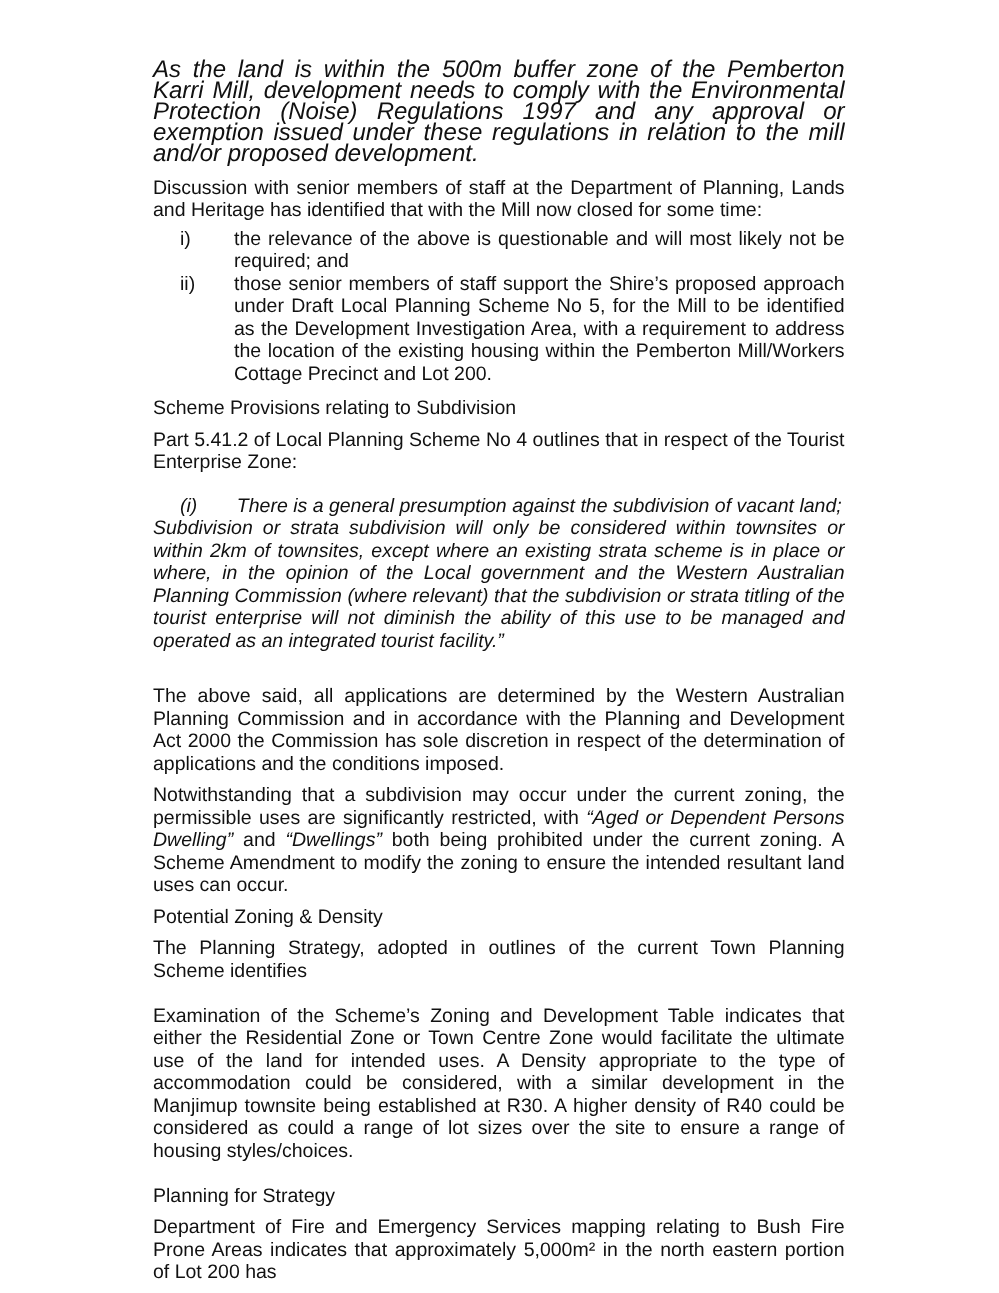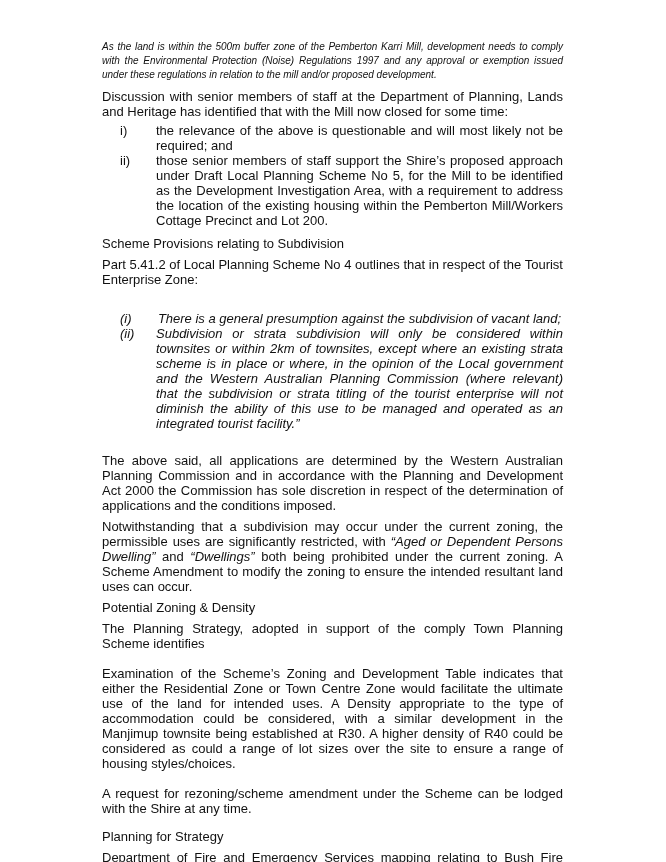--- a/index.html
+++ b/index.html
@@ -4,21 +4,21 @@
   <style>
     html, body { margin: 0; padding: 0; background: #ffffff; }
     body { width: 666px; height: 862px; overflow: hidden; position: relative; }
     .page {
       position: absolute; left: 102px; top: 40px; width: 461px;
       font-family: "Liberation Sans", sans-serif; font-size: 13px; line-height: 15px;
       color: #111111; text-align: justify;
     }
     p { margin: 0; }
     .italic { font-style: italic; }
-    .small { font-size: 10px; line-height: 14px; }
+    .small { font-size: 16px; line-height: 14px; }
     .u { }
     .list { margin: 0; padding: 0; list-style: none; }
     .list li { display: flex; }
     .list .marker { width: 54px; flex: 0 0 54px; padding-left: 18px; box-sizing: border-box; }
     .list .text { flex: 1; text-align: justify; }
   </style>
 </head>
 <body>
 
 <div class="page">
@@ -30,36 +30,34 @@
       <span class="marker">i)</span>
       <span class="text">the relevance of the above is questionable and will most likely not be required; and</span>
     </li>
     <li>
       <span class="marker">ii)</span>
       <span class="text">those senior members of staff support the Shire’s proposed approach under Draft Local Planning Scheme No 5, for the Mill to be identified as the Development Investigation Area, with a requirement to address the location of the existing housing within the Pemberton Mill/Workers Cottage Precinct and Lot 200.</span>
     </li>
   </ul>
 
   <p class="u" style="margin-bottom:6px">Scheme Provisions relating to Subdivision</p>
-  <p style="margin-bottom:24px">Part 5.41.2 of Local Planning Scheme No 4 outlines that in respect of the Tourist Enterprise Zone:</p>
+  <p style="margin-bottom:14px">Part 5.41.2 of Local Planning Scheme No 4 outlines that in respect of the Tourist Enterprise Zone:</p>
   <ul class="list italic" style="margin-bottom:22px">
     <li>
       <span class="marker">(i)</span>
       <span class="text" style="text-align:center">There is a general presumption against the subdivision of vacant land;</span>
     </li>
     <li>
-      <span class="marker">(ii)</span>
       <span class="text">Subdivision or strata subdivision will only be considered within townsites or within 2km of townsites, except where an existing strata scheme is in place or where, in the opinion of the Local government and the Western Australian Planning Commission (where relevant) that the subdivision or strata titling of the tourist enterprise will not diminish the ability of this use to be managed and operated as an integrated tourist facility.”</span>
     </li>
   </ul>
 
   <p style="margin-bottom:6px">The above said, all applications are determined by the Western Australian Planning Commission and in accordance with the Planning and Development Act 2000 the Commission has sole discretion in respect of the determination of applications and the conditions imposed.</p>
 
   <p style="margin-bottom:6px"><span>Notwithstanding that a subdivision may occur under the current zoning, the permissible uses are significantly restricted, with </span><span class="italic">“Aged or Dependent Persons Dwelling”</span><span> and </span><span class="italic">“Dwellings”</span><span> both being prohibited under the current zoning.  A Scheme Amendment to modify the zoning to ensure the intended resultant land uses can occur.</span></p>
 
   <p class="u" style="margin-bottom:6px">Potential Zoning &amp; Density</p>
-  <p style="margin-bottom:15px">The Planning Strategy, adopted in support of the comply Town Planning Scheme identifies</p>
+  <p style="margin-bottom:15px">The Planning Strategy, adopted in outlines of the current Town Planning Scheme identifies</p>
   <p style="margin-bottom:15px">Examination of the Scheme’s Zoning and Development Table indicates that either the Residential Zone or Town Centre Zone would facilitate the ultimate use of the land for intended uses.  A Density appropriate to the type of accommodation could be considered, with a similar development in the Manjimup townsite being established at R30.  A higher density of R40 could be considered as could a range of lot sizes over the site to ensure a range of housing styles/choices.</p>
-  <p style="margin-bottom:13px">A request for rezoning/scheme amendment under the Scheme can be lodged with the Shire at any time.</p>
 
   <p class="u" style="margin-bottom:6px">Planning for Strategy</p>
   <p>Department of Fire and Emergency Services mapping relating to Bush Fire Prone Areas indicates that approximately 5,000m² in the north eastern portion of Lot 200 has</p>
 </div>
 
 </body></html>

